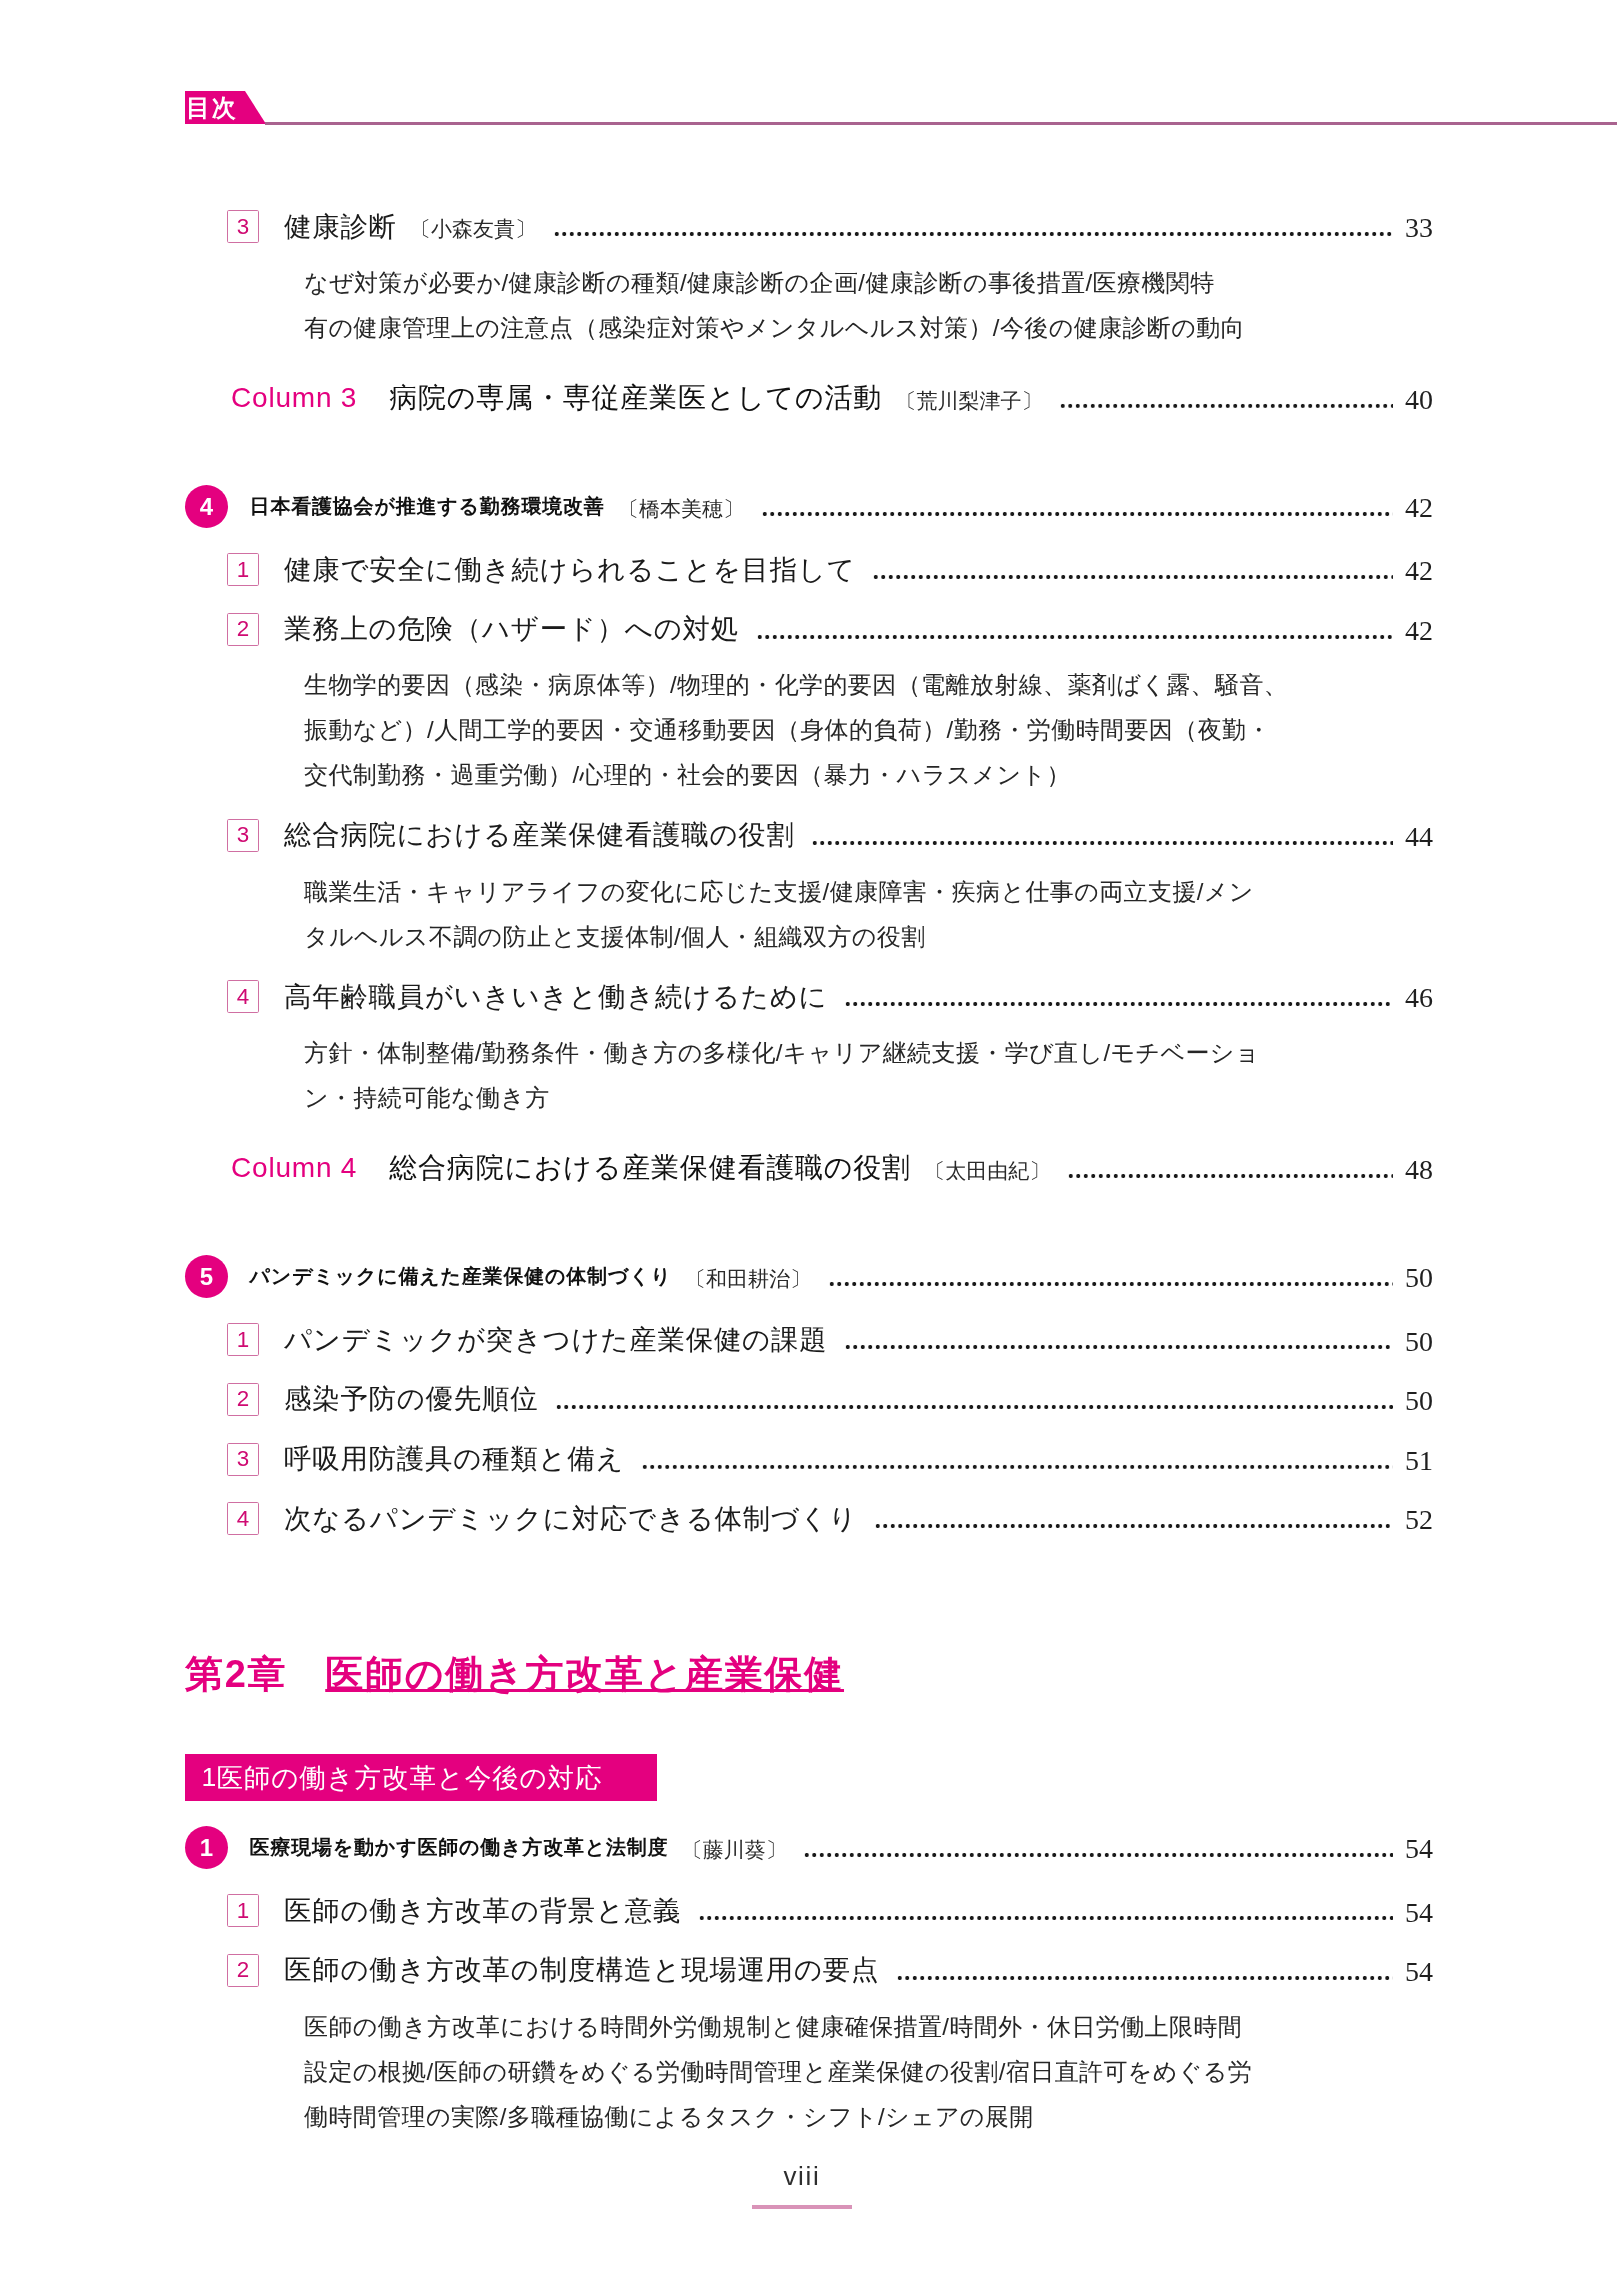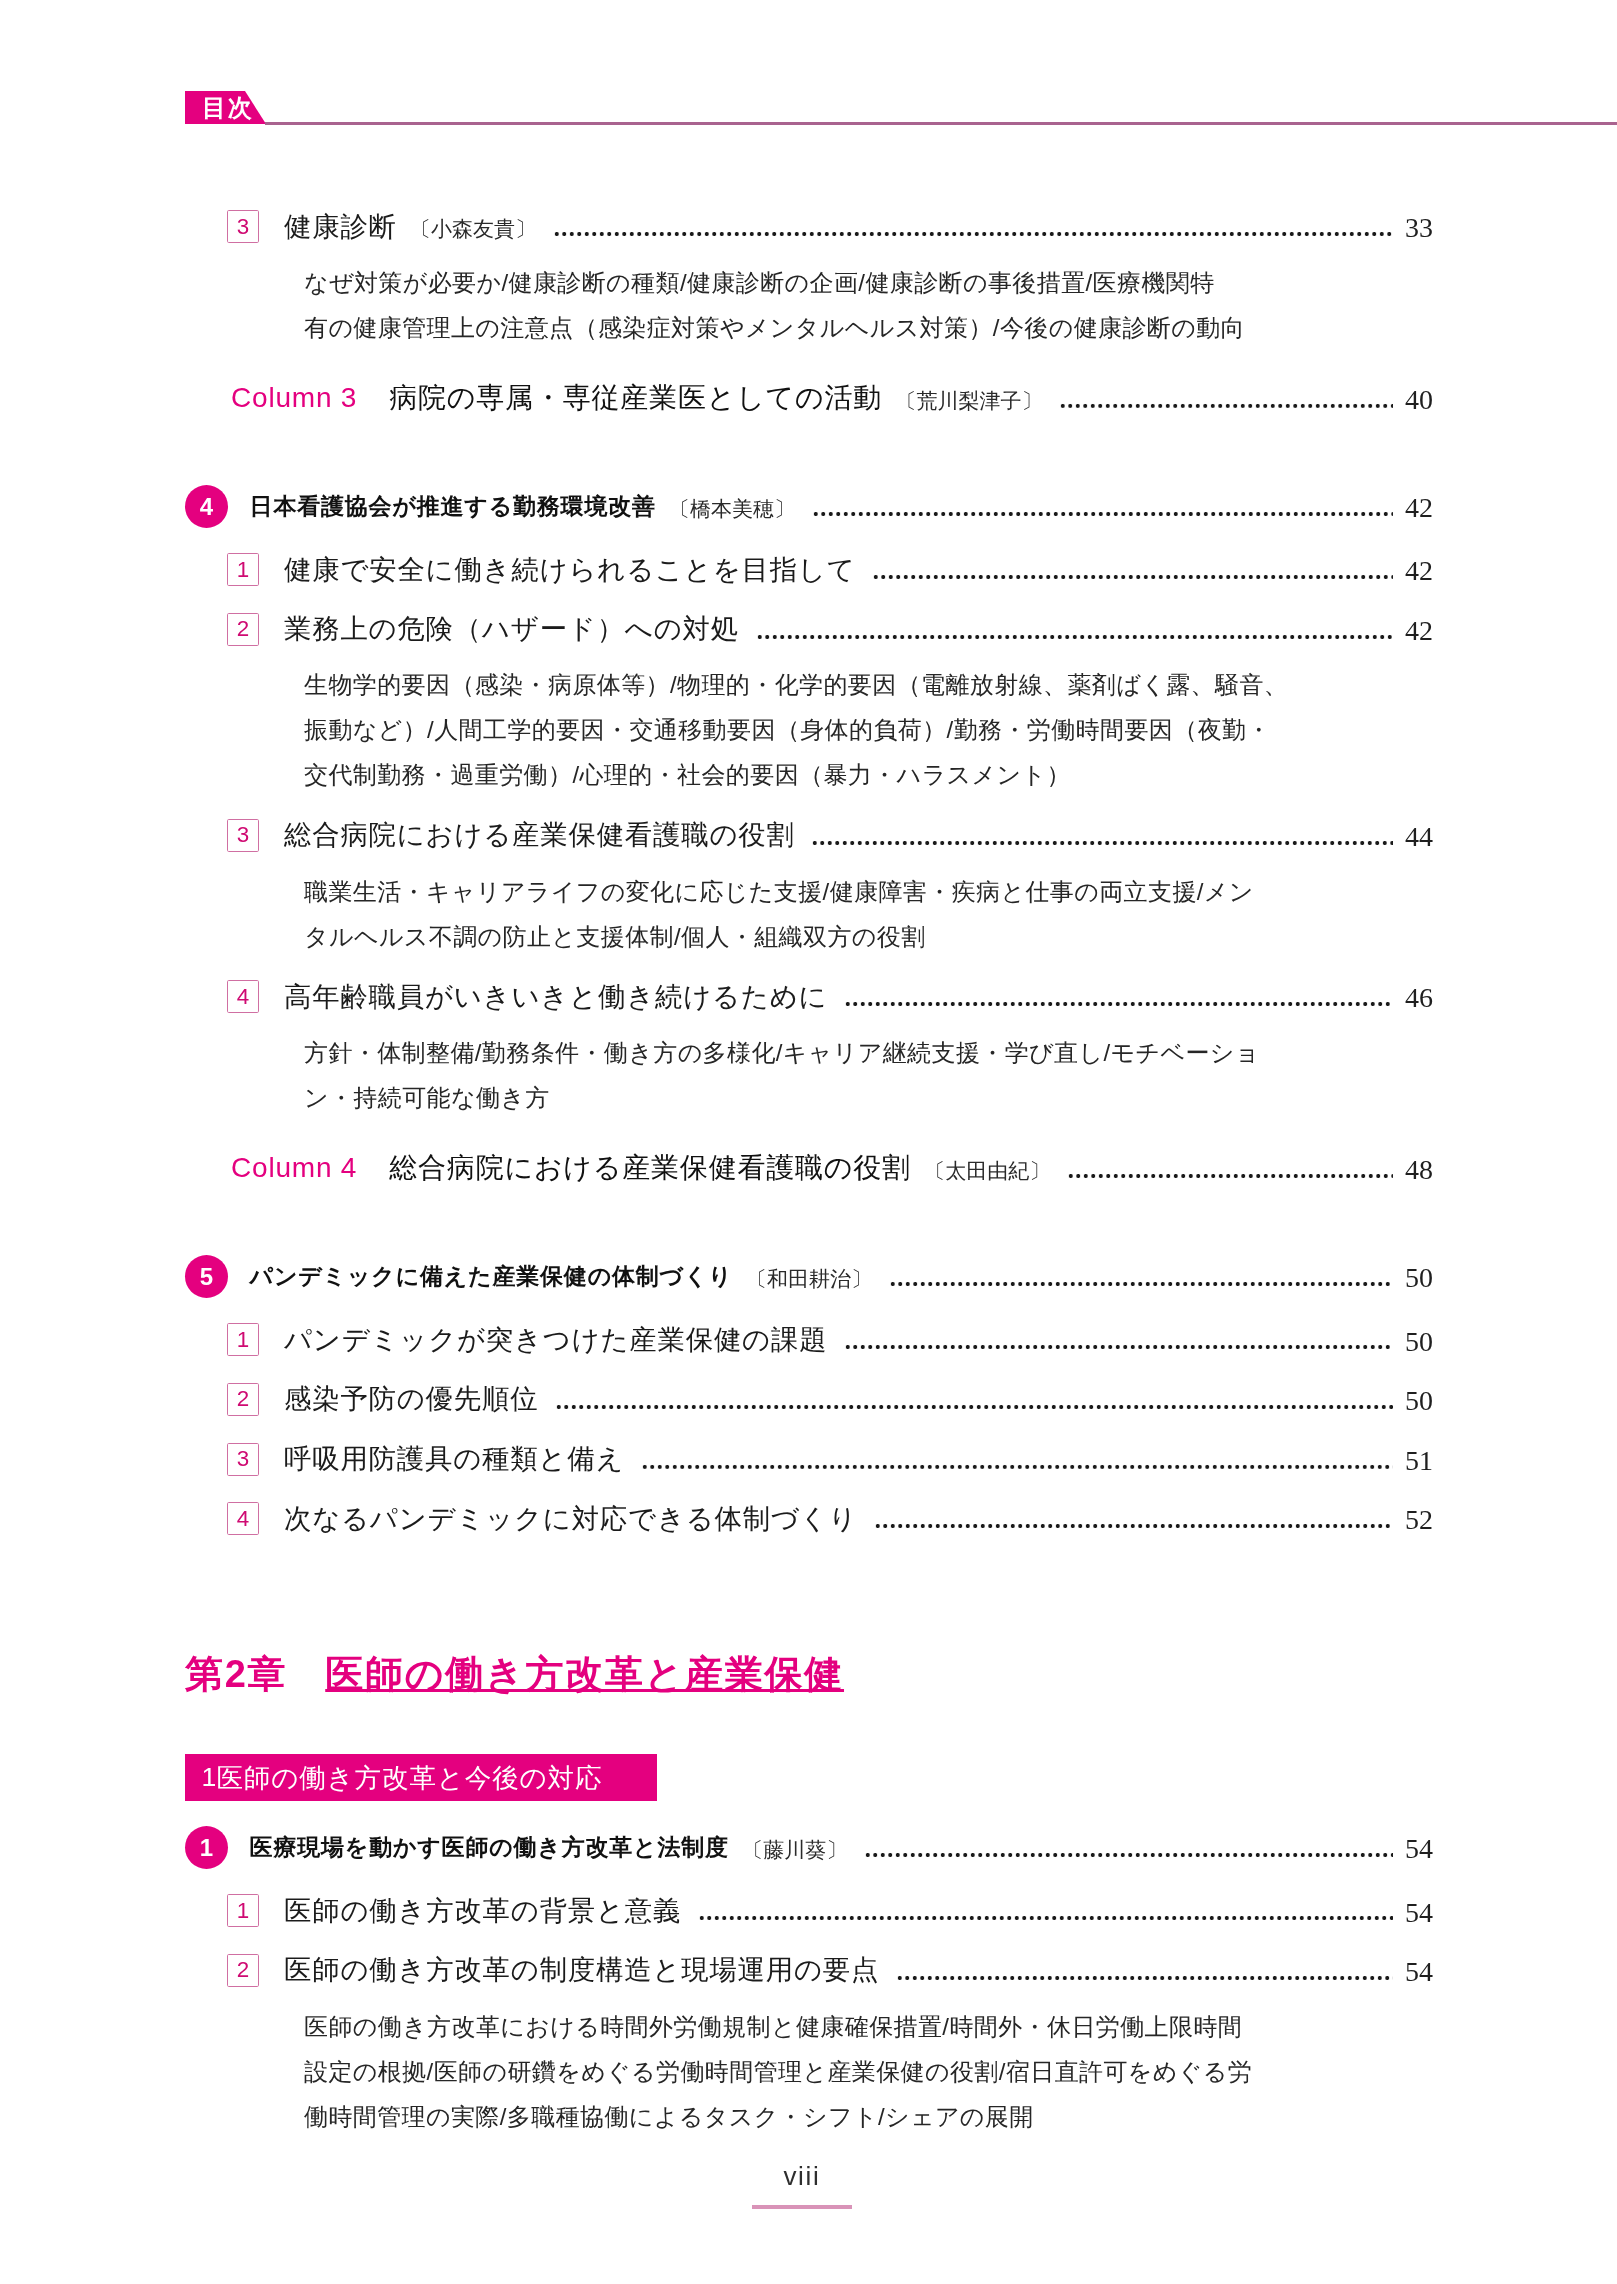--- a/index.html
+++ b/index.html
@@ -5,21 +5,21 @@
   html,body{margin:0;padding:0;background:#ffffff;}
   body{
     width:1617px;height:2284px;position:relative;overflow:hidden;
     font-family:"Liberation Sans","DejaVu Sans",sans-serif;
     -webkit-font-smoothing:antialiased;
   }
   
   .header-tab{
     position:absolute;left:185px;top:91px;width:81px;height:33px;
     background:#e4007f;color:#fff;font-weight:bold;font-size:24px;line-height:34px;
-    padding-left:17px;box-sizing:border-box;letter-spacing:1.7px;
+    padding-left:1px;box-sizing:border-box;letter-spacing:1.7px;
     clip-path:polygon(0 0,60px 0,81px 33px,0 33px);
   }
   .header-line{
     position:absolute;left:265px;right:0;top:122px;height:2.5px;background:#a9638f;
   }
   
   .toc-entries{
     position:absolute;left:185px;right:184px;top:125px;
   }
   .toc-entries > :first-child{margin-top:80px;}
@@ -32,21 +32,21 @@
     box-sizing:border-box;background:#fff;
   }
   .row-sub .title{font-size:27.4px;color:#1b1b1b;margin-left:25px;letter-spacing:0.8px;white-space:nowrap;}
   
   .row-main{margin-top:60px;height:50px;}
   .row-main.after-bar{margin-top:21.6px;}
   .circ{
     flex:0 0 auto;width:43px;height:43px;border-radius:50%;background:#e4007f;
     color:#fff;font-size:24px;font-weight:bold;display:flex;align-items:center;justify-content:center;
   }
-  .row-main .title{font-size:23px;font-weight:bold;color:#111;margin-left:21.6px;letter-spacing:0.8px;white-space:nowrap;}
+  .row-main .title{font-size:20px;font-weight:bold;color:#111;margin-left:21.6px;letter-spacing:0.8px;white-space:nowrap;}
   
   .row-column{margin-top:25px;height:47px;padding-left:46px;}
   .col-label{font-size:28px;color:#e4007f;letter-spacing:0.8px;white-space:nowrap;}
   .row-column .title{font-size:28px;font-weight:normal;color:#111;margin-left:32px;letter-spacing:0.8px;white-space:nowrap;}
   
   .author{font-size:21px;color:#2a2a2a;margin-left:13.3px;position:relative;top:2.5px;white-space:nowrap;font-weight:normal;}
   .leader{
     flex:1 1 auto;height:5.8px;margin:0 11.6px 0 16.6px;position:relative;top:7.5px;
     background-image:radial-gradient(circle,#191919 1.8px,rgba(0,0,0,0) 2.2px);
     background-size:7.5px 5.8px;background-position:0 50%;background-repeat:repeat-x;

